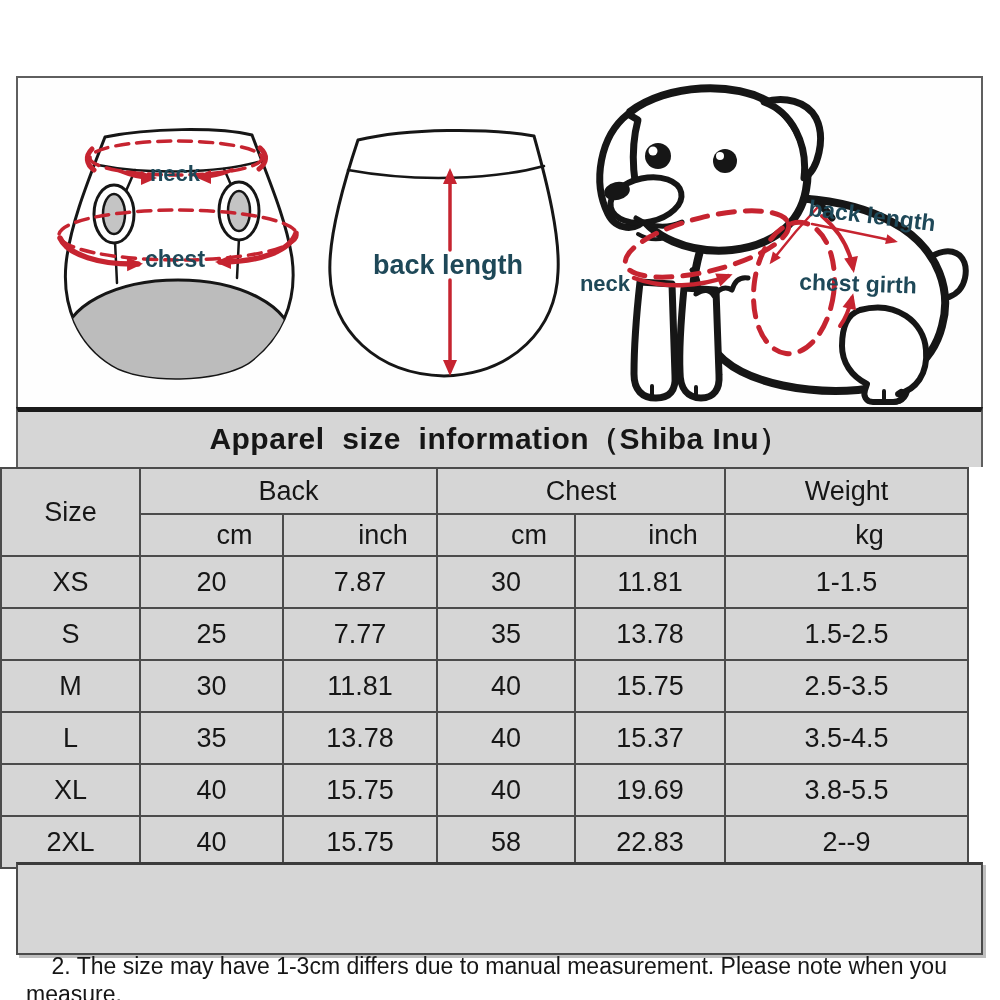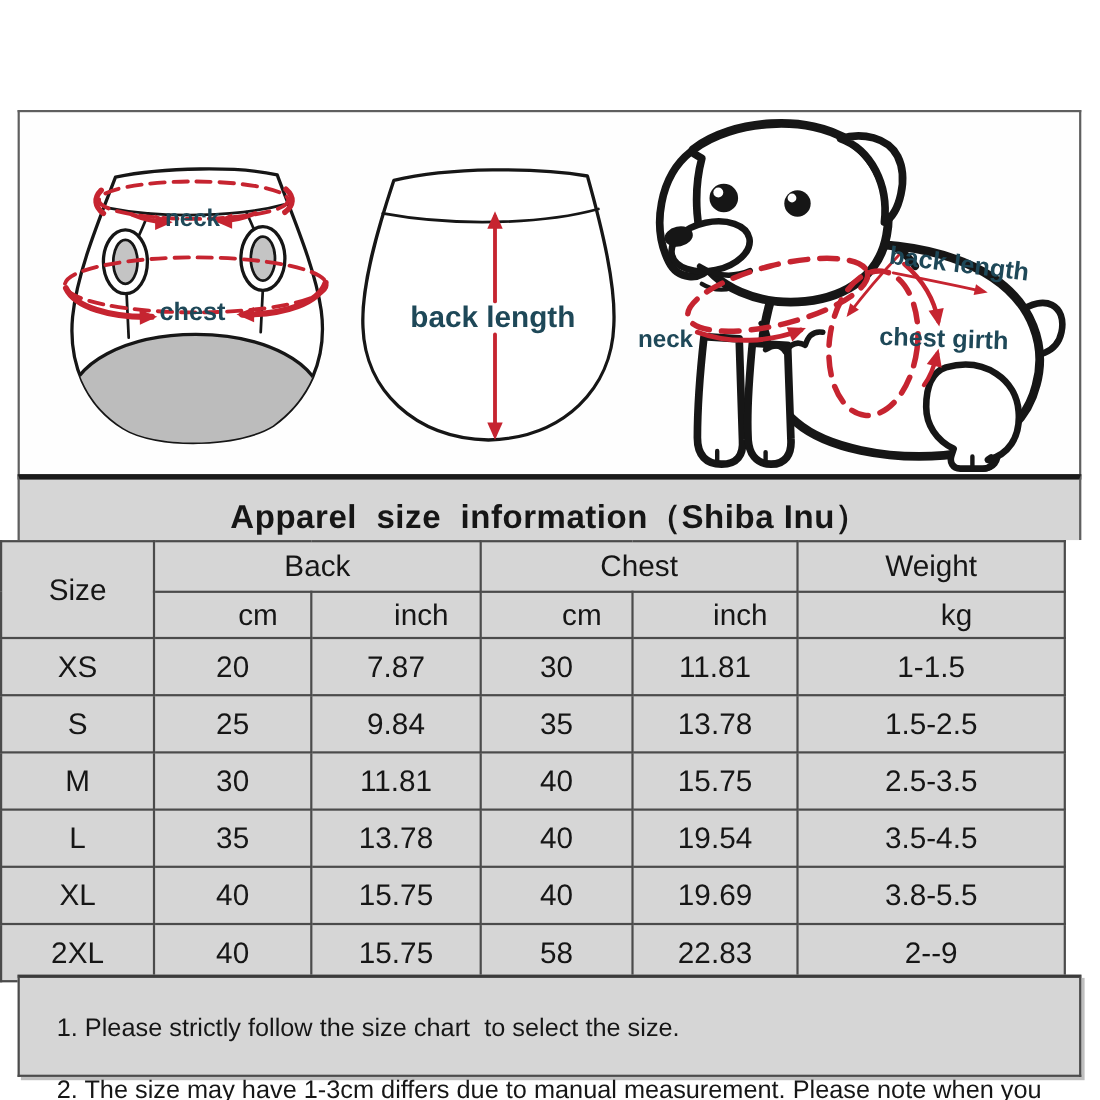--- a/index.html
+++ b/index.html
@@ -1,21 +1,21 @@
 <!DOCTYPE html>
 <html><head>
 <meta charset="utf-8">
 <style>
   html,body{margin:0;padding:0;}
   body{
     width:1000px;height:1000px;background:#ffffff;
     font-family:"Liberation Sans","DejaVu Sans",sans-serif;
     color:#161616;position:relative;overflow:hidden;
   }
-  .sheet{position:absolute;inset:0;margin-top:24px;}
+  .sheet{position:absolute;inset:0;}
 
   
   .panel{
     position:absolute;left:16px;top:76px;width:963px;height:331px;
     background:#fefefe;border:2px solid #5f5f5f;border-bottom:none;
   }
   .fig{position:absolute;top:0;height:328px;}
   .fig svg{display:block;width:100%;height:100%;}
   .fig-front{left:0;width:310px;}
   .fig-back{left:300px;width:256px;}
@@ -30,21 +30,21 @@
   .lbl-back-length{left:430px;top:187px;font-size:27px;}
   .lbl-dog-neck{left:587px;top:206px;font-size:22px;}
   .lbl-dog-backlength{left:854px;top:138px;font-size:23px;transform:translate(-50%,-50%) rotate(7deg);}
   .lbl-dog-chestgirth{left:840px;top:206px;font-size:23px;transform:translate(-50%,-50%) rotate(2deg);}
 
   
   .title-bar{
     position:absolute;left:16px;top:407px;width:963px;height:55px;
     background:#d6d6d6;border-top:5px solid #1b1b1b;
     border-left:2px solid #5f5f5f;border-right:2px solid #5f5f5f;
-    display:flex;align-items:flex-end;justify-content:center;
+    display:flex;align-items:center;justify-content:center;
   }
   .title-bar .title{font-size:30px;font-weight:bold;white-space:pre;letter-spacing:0.5px;}
 
   
   table.size-table{
     position:absolute;left:0;top:467px;width:967px;
     border-collapse:collapse;table-layout:fixed;background:#d6d6d6;
   }
   table.size-table th,table.size-table td{
     border:2px solid #4b4b4b;text-align:center;vertical-align:middle;
@@ -223,39 +223,39 @@
         <td>XS</td>
         <td>20</td>
         <td>7.87</td>
         <td>30</td>
         <td>11.81</td>
         <td>1-1.5</td>
       </tr>
       <tr class="row-data">
         <td>S</td>
         <td>25</td>
-        <td>9.84</td>
+        <td>7.77</td>
         <td>35</td>
         <td>13.78</td>
         <td>1.5-2.5</td>
       </tr>
       <tr class="row-data">
         <td>M</td>
         <td>30</td>
         <td>11.81</td>
         <td>40</td>
         <td>15.75</td>
         <td>2.5-3.5</td>
       </tr>
       <tr class="row-data">
         <td>L</td>
         <td>35</td>
         <td>13.78</td>
         <td>40</td>
-        <td>19.54</td>
+        <td>15.37</td>
         <td>3.5-4.5</td>
       </tr>
       <tr class="row-data">
         <td>XL</td>
         <td>40</td>
         <td>15.75</td>
         <td>40</td>
         <td>19.69</td>
         <td>3.8-5.5</td>
       </tr>
@@ -264,17 +264,17 @@
         <td>40</td>
         <td>15.75</td>
         <td>58</td>
         <td>22.83</td>
         <td>2--9</td>
       </tr>
     </tbody>
   </table>
 
   <div class="notes">
-    <span>1. Please strictly follow the size chart  to select the size.</span><br>
+    <br>
     <span>2. The size may have 1-3cm differs due to manual measurement. Please note when you measure.</span>
   </div>
 
 </div>
 
 </body></html>

